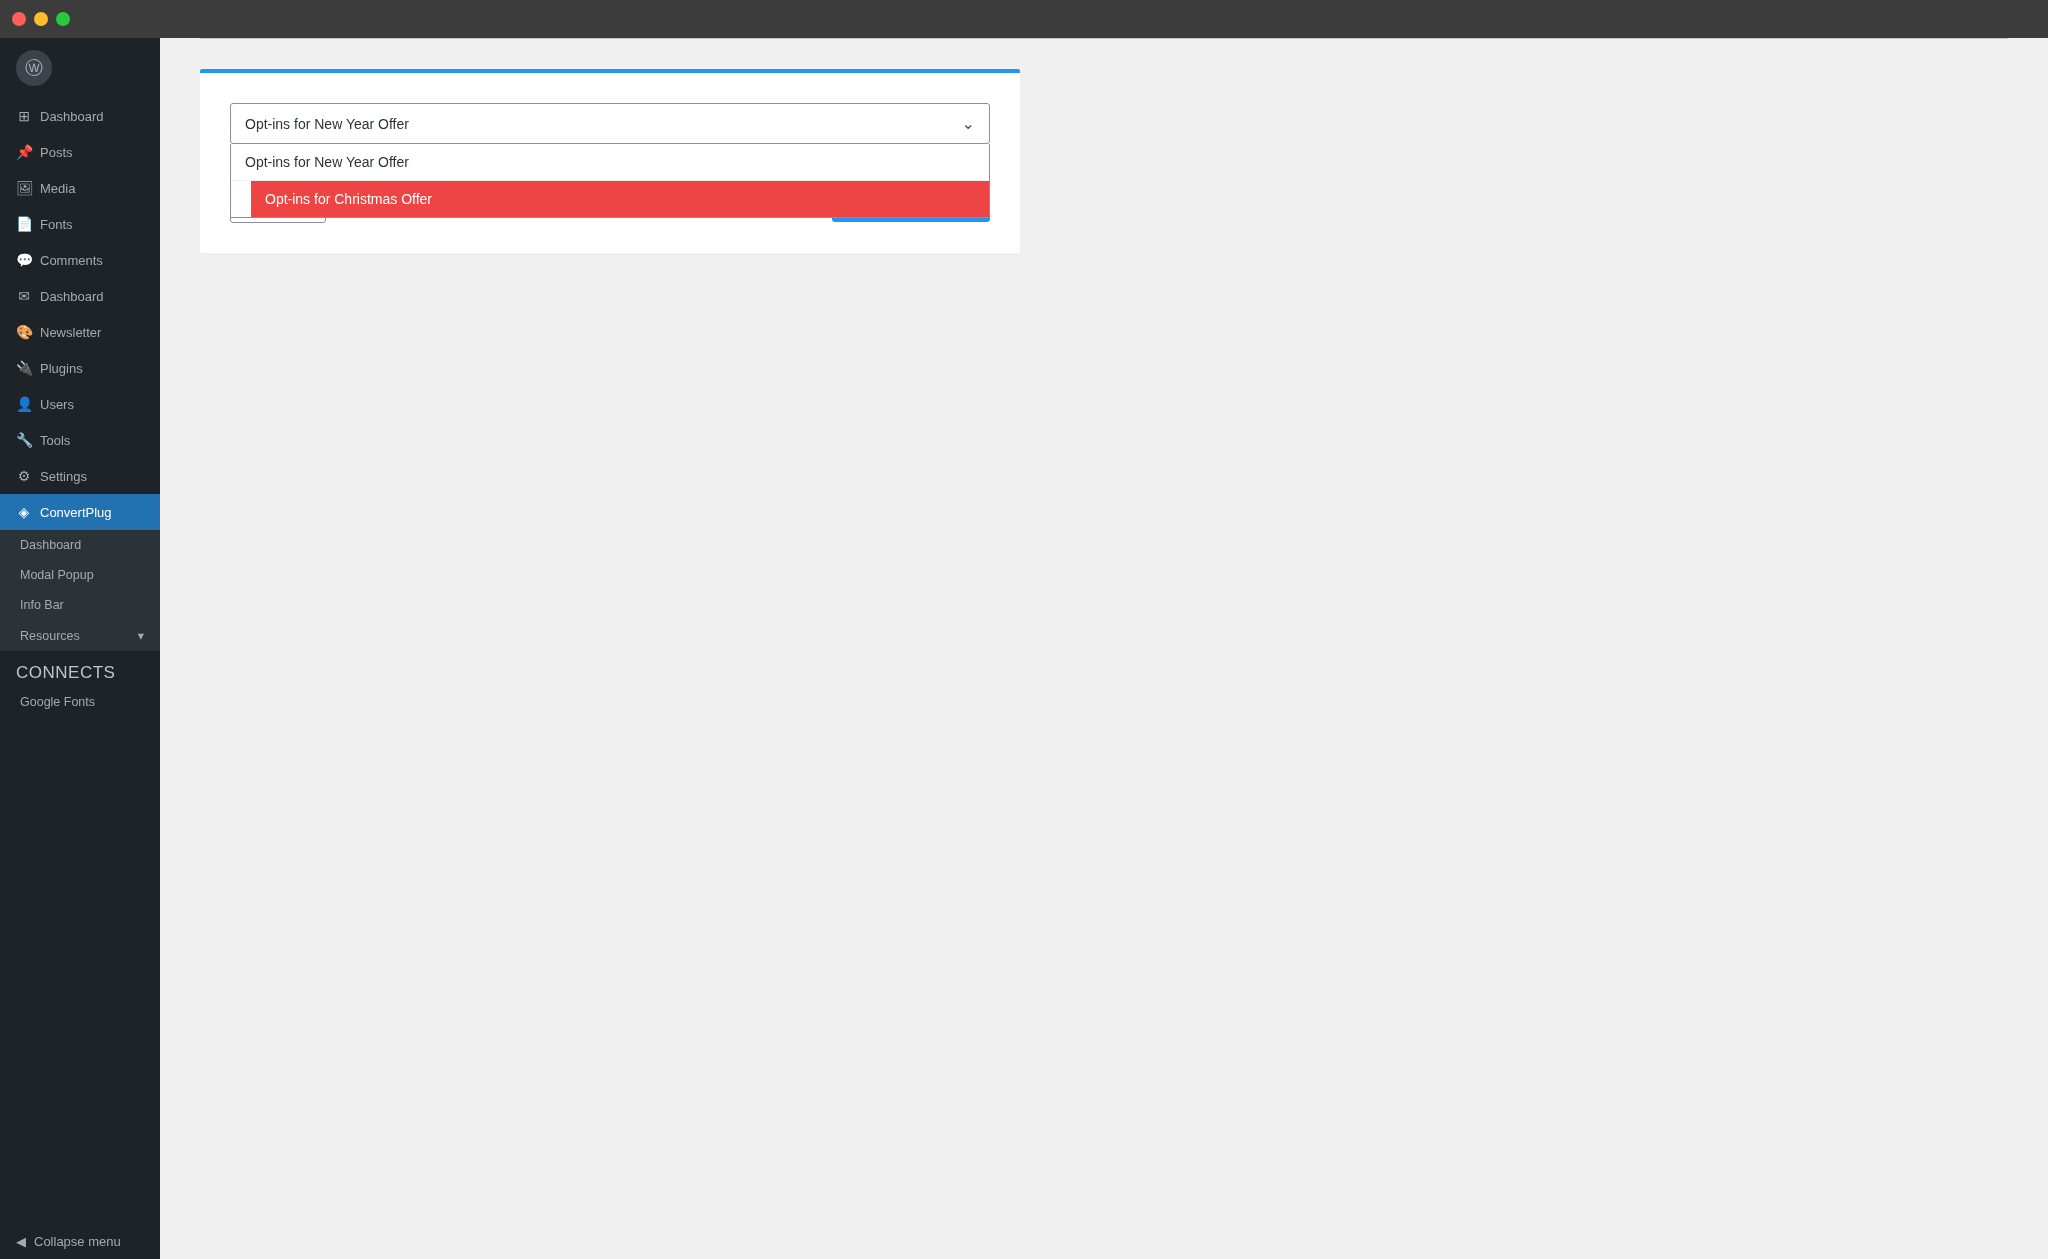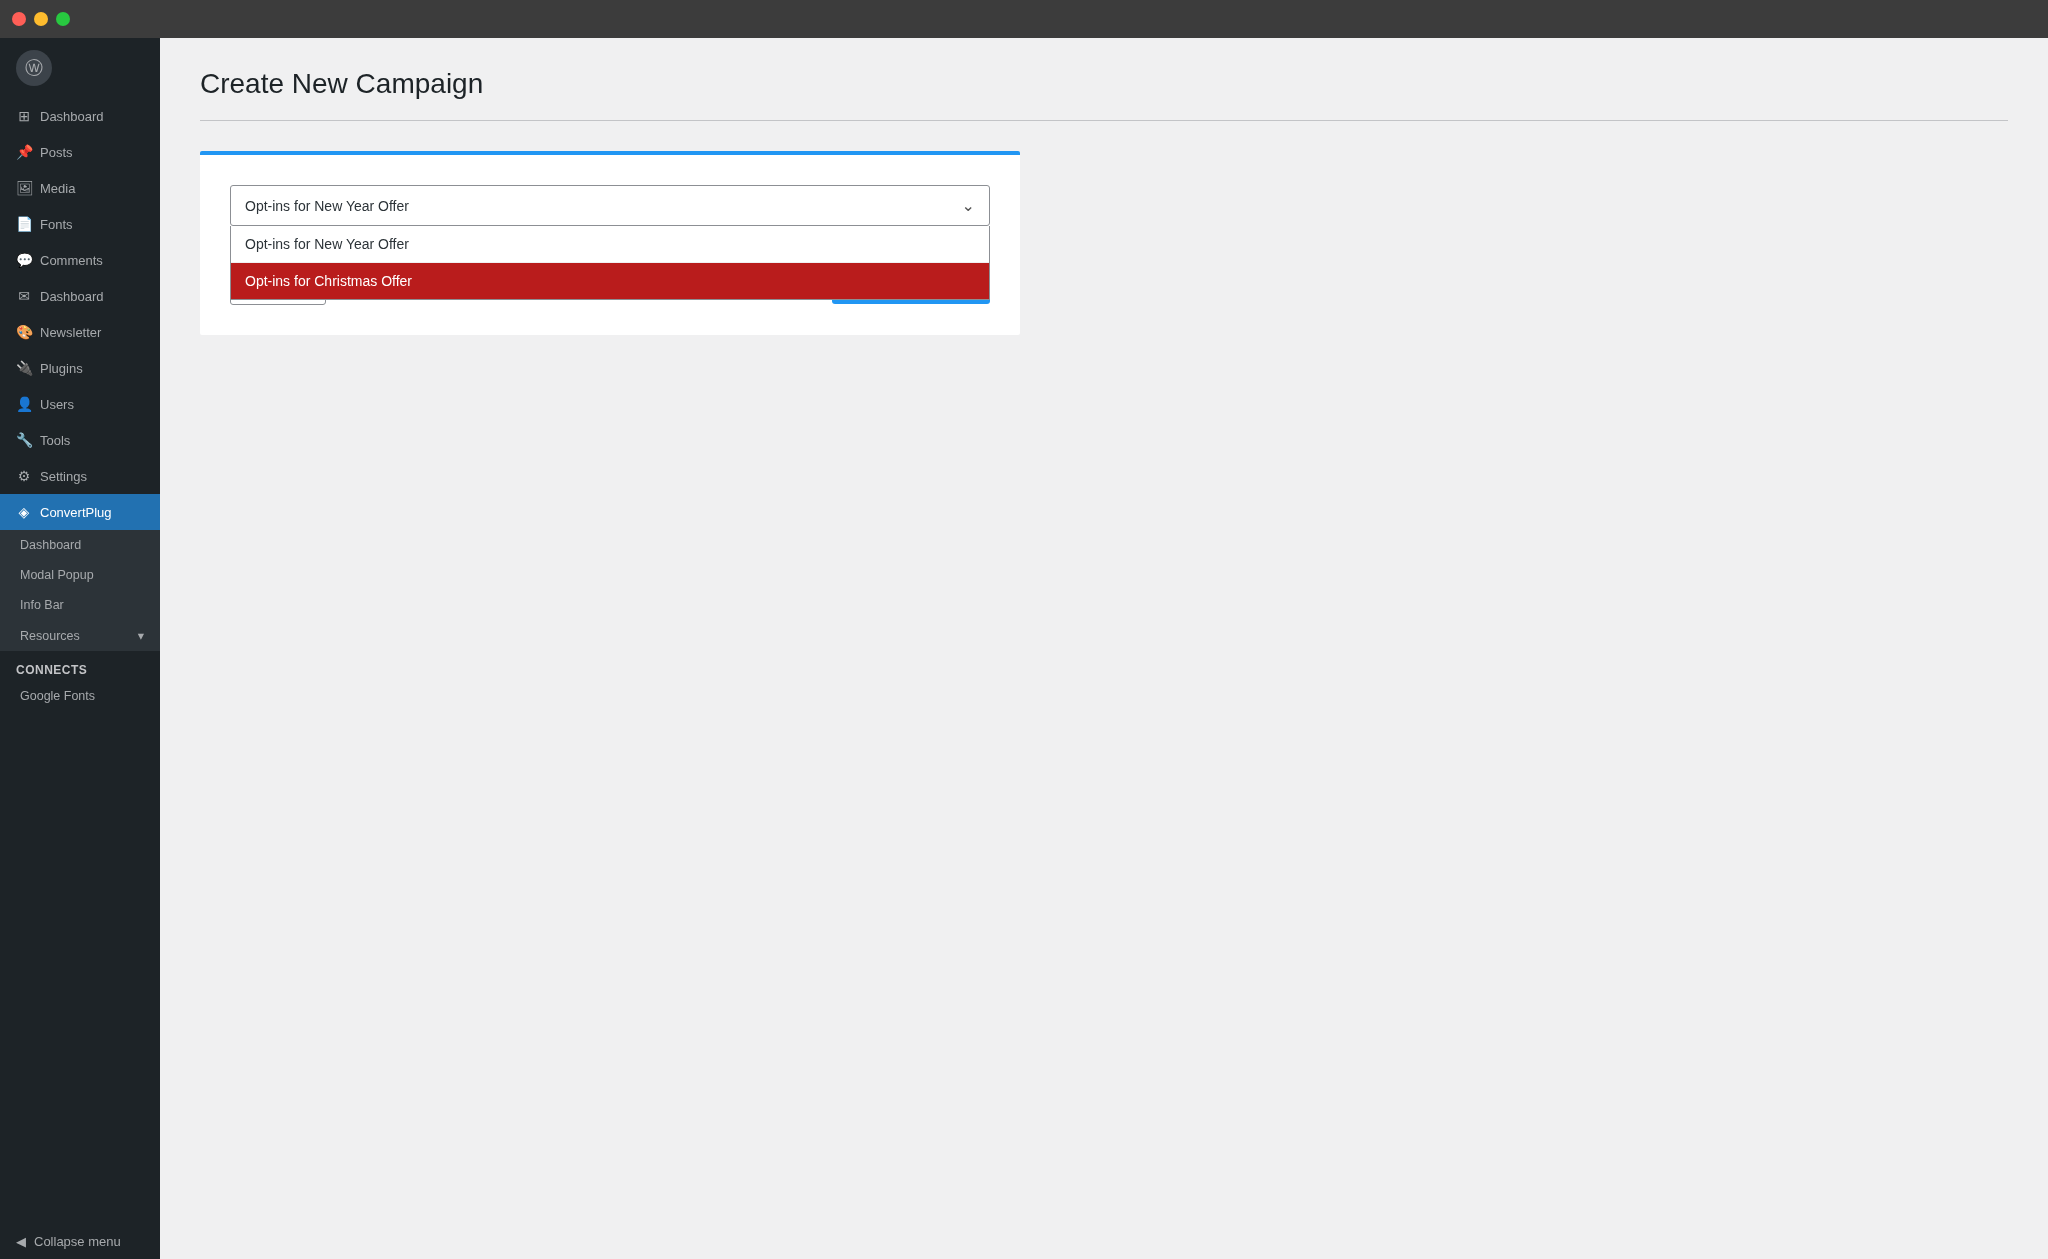--- a/index.html
+++ b/index.html
@@ -65,21 +65,21 @@
     .sidebar-submenu { background: #2c3338; }
     .sidebar-submenu-item {
       padding: 8px 16px 8px 20px;
       font-size: 12.5px; color: #a7aaad;
       cursor: pointer;
       display: block;
     }
 
     .sidebar-section-label {
       padding: 12px 16px 4px;
-      font-size: 12px; font-weight: 700;
+      font-size: 17px; font-weight: 400;
       color: #c3c4c7;
       text-transform: uppercase;
       letter-spacing: 0.5px;
     }
 
     .sidebar-submenu-item.with-arrow {
       display: flex; justify-content: space-between; align-items: flex-end;
     }
 
     .collapse-menu-item {
@@ -160,21 +160,21 @@
       border-top: none;
     }
     .dropdown-option {
       padding: 10px 14px;
       font-size: 14px;
       color: #2c3338;
       cursor: pointer;
       border-bottom: 1px solid #f0f0f1;
     }
     .dropdown-option:last-child { border-bottom: none; }
-    .dropdown-option.selected { background: #b91c1c; color: #fff; }
+    .dropdown-option.selected { background: #ef4444; color: #fff; margin-left: 20px; }
 
     .action-row {
       display: flex;
       align-items: center;
       justify-content: space-between;
       padding: 20px 0 0;
       margin-top: 20px;
       border-top: 1px solid #f0f0f1;
     }
 
@@ -290,23 +290,20 @@
       <a class="sidebar-submenu-item">Google Fonts</a>
     </nav>
 
     <div class="collapse-menu-item">
       <span>◀</span>
       <span>Collapse menu</span>
     </div>
   </div>
 
   <div class="main-content">
-    <div class="page-header">
-      <h1 class="page-title">Create New Campaign</h1>
-    </div>
     <hr class="page-divider">
 
     <div class="campaign-container">
 
       <div style="margin-bottom: 0;">
 
         <div class="select-wrapper">
 
           <div class="select-display">
             <span>Opt-ins for New Year Offer</span>

